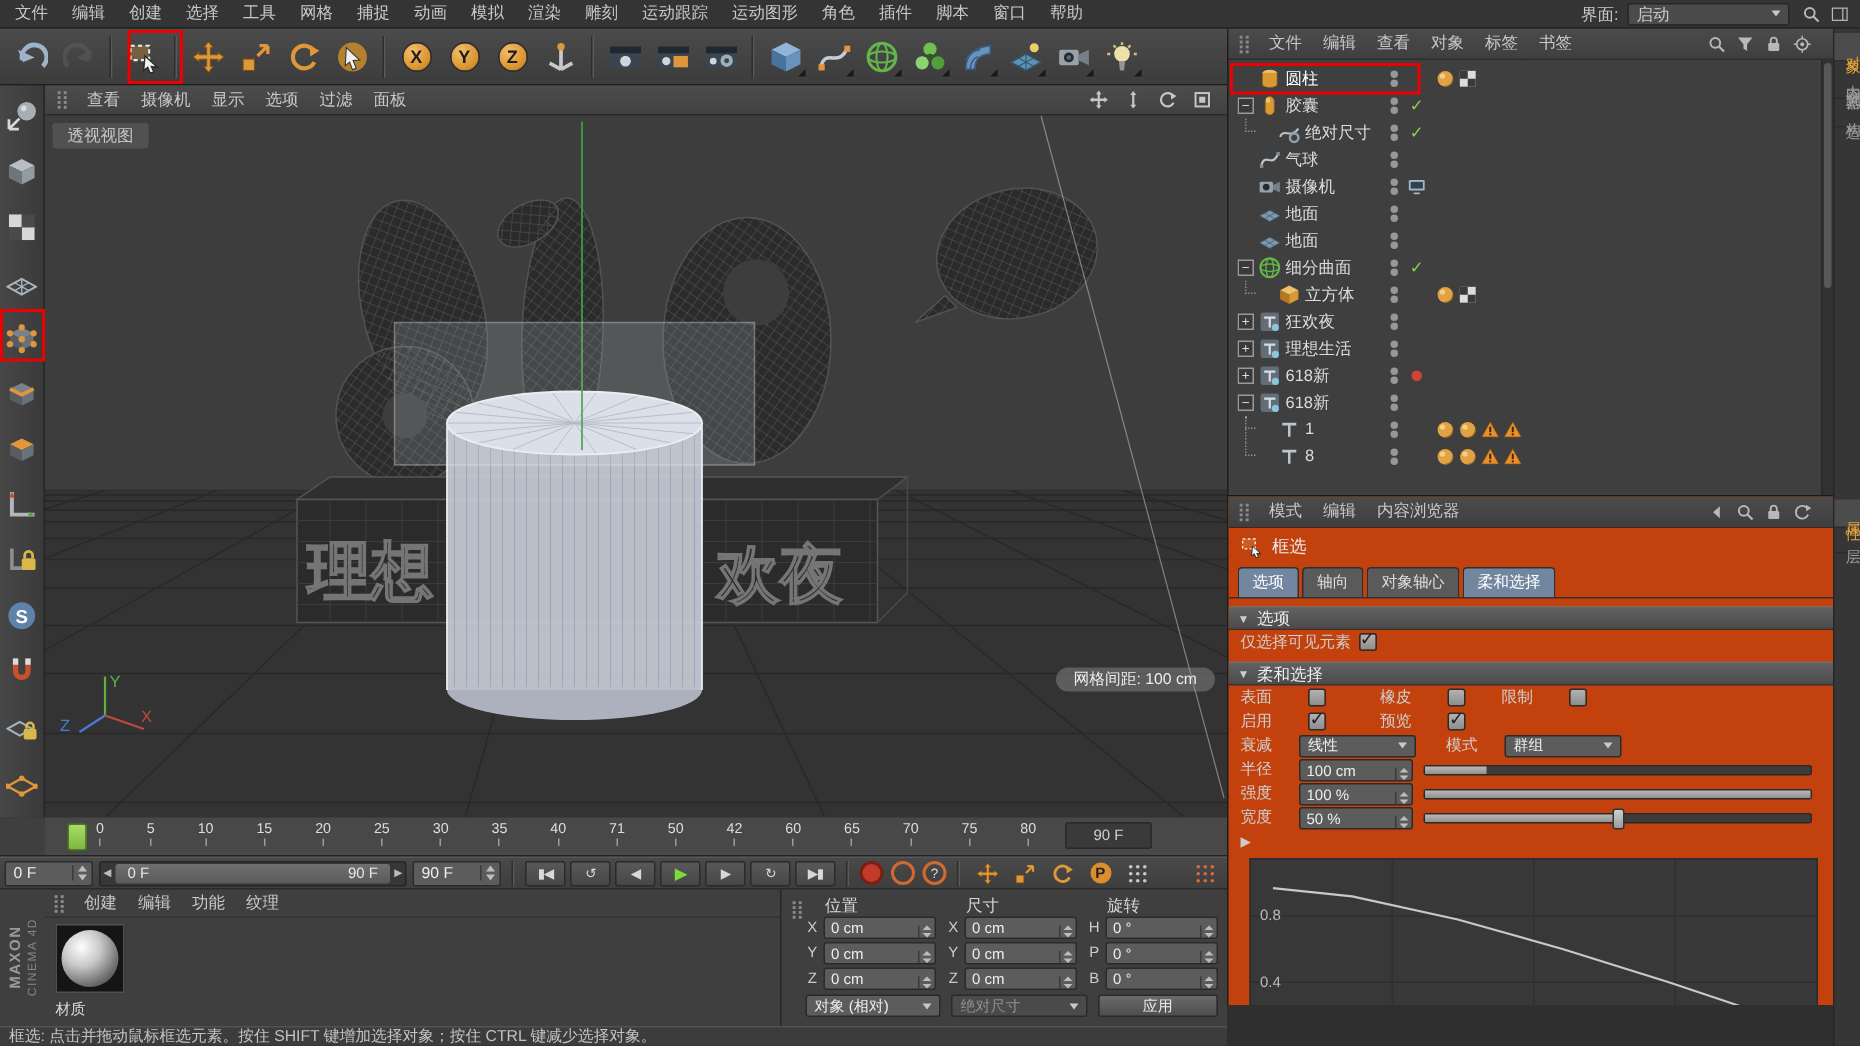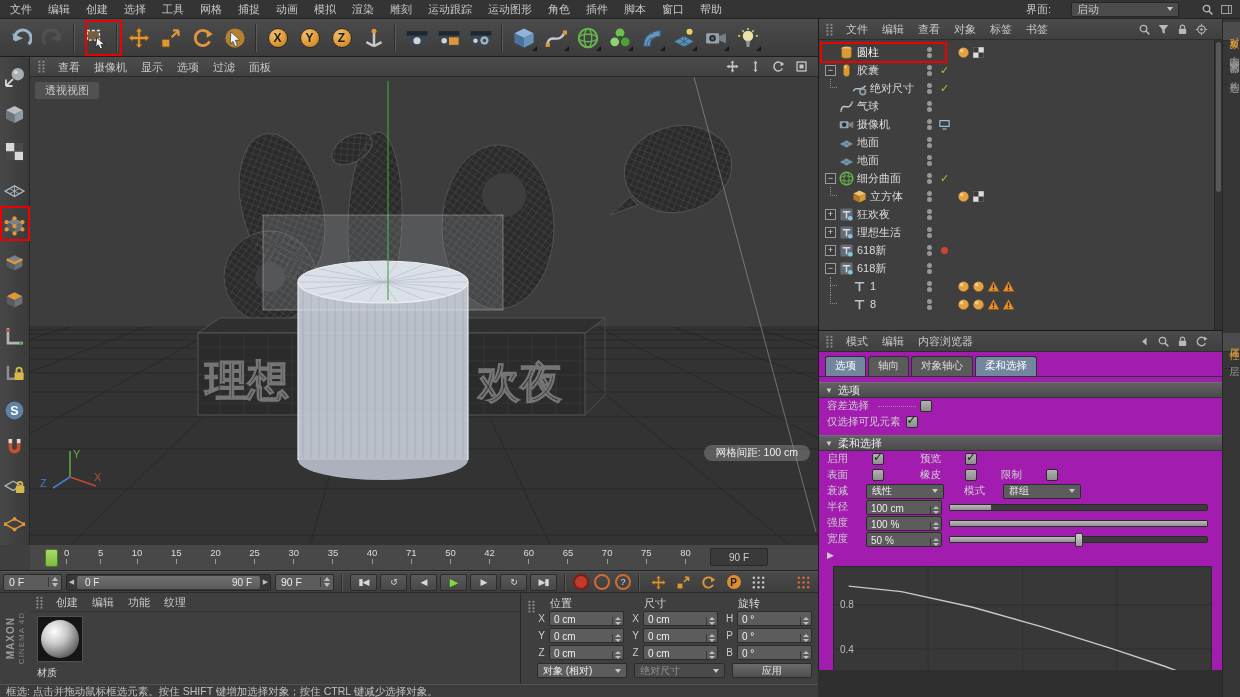--- a/index.html
+++ b/index.html
@@ -3,21 +3,21 @@
 <meta charset="utf-8">
 <style>
 *{margin:0;padding:0;box-sizing:border-box}
 html,body{width:1240px;height:697px;overflow:hidden;background:#2f2f2f;
   font-family:"Liberation Sans","DejaVu Sans",sans-serif;font-size:11px;color:#c8c8c8}
 .ico{display:inline-flex;align-items:center;justify-content:center}
 svg{display:block}
 
 #menubar{position:absolute;left:0;top:0;width:1240px;height:19px;background:#343434;border-bottom:1px solid #232323;display:flex;align-items:center;padding:0 2px;z-index:5}
 .mb-item{padding:0 8px;line-height:19px;white-space:nowrap}
-#mb-right{margin-left:auto;display:flex;align-items:center;gap:20px;padding-right:4px}
+#mb-right{margin-left:auto;display:flex;align-items:center;gap:6px;padding-right:4px}
 #iface-select{display:flex;align-items:center;width:108px;height:15px;background:#4b4b4b;border:1px solid #272727;border-radius:2px;padding:0 5px;justify-content:space-between}
 .da{width:0;height:0;border-left:3.5px solid transparent;border-right:3.5px solid transparent;border-top:4px solid #c8c8c8}
 .pico{width:16px;height:16px}
 .pico svg{width:13px;height:13px}
 
 #toolbar{position:absolute;left:0;top:19px;width:1240px;height:38px;background:linear-gradient(#4b4b4b,#3c3c3c);border-bottom:1px solid #1e1e1e;display:flex;align-items:center;padding:0 5px;gap:1px}
 .tbtn{width:31px;height:31px;border-radius:3px;display:flex;align-items:center;justify-content:center;position:relative}
 .tbtn svg{width:22px;height:22px}
 .tbtn.dis{opacity:.5}
 .tbtn.dd::after{content:"";position:absolute;right:2px;bottom:2px;width:0;height:0;border-left:5px solid transparent;border-bottom:5px solid #191919}
@@ -113,21 +113,21 @@
 .om-dots i{width:5px;height:5px;border-radius:50%;background:#979797}
 .om-state{width:17px;display:flex;align-items:center;justify-content:center;flex:0 0 auto}
 .om-state svg{width:13px;height:13px}
 .chk-green{color:#8cd24a;font-weight:bold;font-size:11px}
 .dot-red{width:7px;height:7px;border-radius:50%;background:#d04434}
 .om-tags{display:flex;gap:2px;align-items:center;margin-left:4px}
 .om-tags .ico svg{width:13px;height:13px}
 #om-scroll{position:absolute;right:0;top:21px;width:8px;bottom:0;background:#323232;border-left:1px solid #282828}
 #om-scroll .thumb{position:absolute;left:1px;right:1px;top:2px;height:150px;background:#585858;border-radius:3px}
 
-#attribute-manager{position:absolute;left:818px;top:330px;width:404px;height:340px;background:#a21caf;border-left:1px solid #1d1d1d;border-top:1px solid #191919;overflow:hidden}
+#attribute-manager{position:absolute;left:818px;top:330px;width:404px;height:340px;background:#c2410c;border-left:1px solid #1d1d1d;border-top:1px solid #191919;overflow:hidden}
 #am-tool-row{display:flex;align-items:center;gap:6px;padding:5px 8px 2px}
 #am-tool-row .ico svg{width:15px;height:15px}
 #tool-name{font-size:11.5px;color:#e9e9e9}
 #am-tabs{display:flex;gap:2px;padding:4px 6px 0;border-bottom:1px solid #323232}
 .am-tab{padding:2px 9px 3px;background:#5a5a5a;border:1px solid #2f2f2f;border-bottom:none;border-radius:3px 3px 0 0;font-size:10.5px;color:#ddd}
 .am-tab.active{background:#72879f;color:#fff}
 .am-section{margin-top:5px;height:16px;background:linear-gradient(#616161,#4b4b4b);border-top:1px solid #6f6f6f;border-bottom:1px solid #333;display:flex;align-items:center;gap:5px;padding:0 6px;color:#ededed}
 .tri{font-size:8px;color:#ccc}
 .am-row{display:flex;align-items:center;padding:0 8px;height:16px;font-size:10.5px;color:#cfcfcf}
 .am-lbl{white-space:nowrap;margin-right:5px}
@@ -1450,61 +1450,65 @@
           </svg>
         </span>
         <span class="ico pico">
           <svg viewBox="0 0 16 16">
             <path d="M12.8 10 A5.2 5.2 0 1 1 12.8 6" fill="none" stroke="#b8b8b8" stroke-width="1.6"></path>
             <path d="M11 1.8 L15.4 4.5 L11.2 7.2 Z" fill="#b8b8b8"></path>
           </svg>
         </span>
       </span>
   </div>
+  <div id="am-tool-row">
+    <span class="ico">
+        <svg viewBox="0 0 16 16">
+          <rect x="1.5" y="2.5" width="9" height="7" fill="rgba(230,160,60,0.3)" stroke="#ececec" stroke-width="1" stroke-dasharray="2 1.6"></rect>
+          <path d="M8.5 7.5 L14.5 13 L11.6 12.7 L12.8 15.3 L10.9 15.8 L9.8 13 L7.8 14.6 Z" fill="#f2f2f2" stroke="#2a2a2a" stroke-width="0.7"></path>
+        </svg>
+      </span>
+    <span id="tool-name">框选</span>
+  </div>
   <div id="am-tabs">
       <span class="am-tab active">选项</span>
       <span class="am-tab">轴向</span>
       <span class="am-tab">对象轴心</span>
       <span class="am-tab active">柔和选择</span>
     </div>
   <div class="am-section">
     <span class="tri">▼</span>
     <span>选项</span>
   </div>
   <div id="am-options-fields">
       <div class="am-row">
-        <span class="am-lbl">容差选择</span>
-        <span class="leader"></span>
-        <span class="chk"></span>
-      </div>
-      <div class="am-row">
         <span class="am-lbl">仅选择可见元素</span>
         <span class="chk on"></span>
       </div>
     </div>
   <div class="am-section">
     <span class="tri">▼</span>
     <span>柔和选择</span>
-  </div>
-  <div class="am-row">
-    <span class="am-lbl w40">启用</span>
-    <span class="chk on"></span>
-    <span style="width:36px"></span>
-    <span class="am-lbl w40">预览</span>
-    <span class="chk on"></span>
   </div>
   <div class="am-row">
     <span class="am-lbl w40">表面</span>
     <span class="chk"></span>
     <span style="width:36px"></span>
     <span class="am-lbl w40">橡皮</span>
     <span class="chk"></span>
     <span style="width:24px"></span>
     <span class="am-lbl w40">限制</span>
     <span class="chk"></span>
+  </div>
+  <div class="am-row">
+    <span class="am-lbl w40">启用</span>
+    <span class="chk on"></span>
+    <span style="width:36px"></span>
+    <span class="am-lbl w40">预览</span>
+    <span class="chk on"></span>
   </div>
   <div class="am-row">
     <span class="am-lbl w34">衰减</span>
     <div class="am-drop">
       <span>线性</span>
         <i class="da"></i>
     </div>
     <span style="width:20px"></span>
     <span class="am-lbl w34">模式</span>
     <div class="am-drop">

